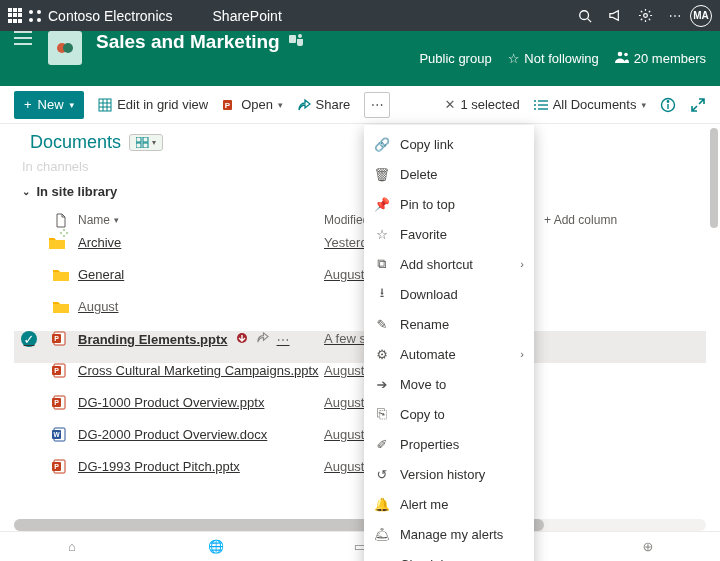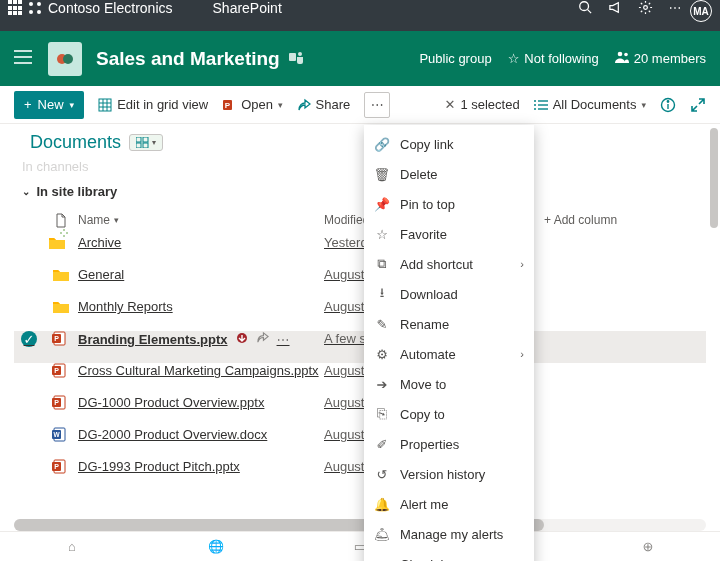--- a/index.html
+++ b/index.html
@@ -1,27 +1,27 @@
 <!DOCTYPE html>
 <html><head>
 <meta charset="utf-8">
 <style>
   * { box-sizing: border-box; margin: 0; padding: 0; font-family: "Segoe UI", Arial, sans-serif; }
   body { width: 720px; height: 561px; overflow: hidden; position: relative; background: #fff; font-size: 13px; color: #323130; }
 
-  .suite-bar { height: 31px; background: #333a40; color: #fff; display: flex; align-items: flex-start; padding: 0 8px; }
+  .suite-bar { height: 31px; background: #333a40; color: #fff; display: flex; align-items: center; padding: 0 8px; }
   .waffle { width:16px; height:16px; display:inline-flex; flex-wrap:wrap; gap:1px; }
   .waffle span{width:4px;height:4px;background:#fff;}
   .brand { display:flex; align-items:center; gap:6px; margin-left:4px; font-size:14px; }
   .brand-app { margin-left:40px; font-size:14px; }
   .suite-spacer{flex:1;}
   .suite-icon{width:30px;display:flex;justify-content:center;color:#fff;}
   .avatar{width:22px;height:22px;border:1px solid #fff;border-radius:50%;display:flex;align-items:center;justify-content:center;font-size:10px;font-weight:bold;}
 
-  .site-header { height:55px; background:#04795c; color:#fff; display:flex; align-items:center; padding:0 14px; }
+  .site-header { height:55px; background:#04795c; color:#fff; display:flex; padding:0 14px; }
   .hamburger{width:20px;margin-right:14px;}
   .site-logo{width:34px;height:34px;background:#c7e8df;border-radius:3px;display:flex;align-items:center;justify-content:center;margin-right:14px;}
   .site-title{font-size:19px;font-weight:600;}
   .teams-ico{margin-left:8px;opacity:.9;}
   .hdr-spacer{flex:1;}
   .hdr-item{display:flex;align-items:center;gap:5px;margin-left:16px;font-size:13px;}
 
   .cmd-bar{height:38px;border-bottom:1px solid #edebe9;display:flex;align-items:center;padding:0 14px;gap:14px;}
   .new-btn{background:#038387;color:#fff;height:28px;border-radius:2px;display:flex;align-items:center;padding:0 10px;gap:6px;font-size:13px;}
   .cmd-item{display:flex;align-items:center;gap:5px;color:#323130;font-size:13px;}
@@ -293,23 +293,20 @@
   </div>
 
   <div class="row">
     <div class="c-sel"></div>
     <div class="c-ico">
         <svg class="fico" viewBox="0 0 18 15">
           <path fill="#ffca28" d="M1 3h5l2 2h9v9H1z"></path>
           <path fill="#ffb300" d="M1 3h5l2 2H1z"></path>
         </svg>
       </div>
-    <div class="rname">
-        <span>Monthly Reports</span>
-      </div>
     <div class="rmod">August</div>
     <div class="rby"></div>
   </div>
 
   <div class="row sel">
     <div class="c-sel" style="display:flex;justify-content:center;">
         <div class="check">✓</div>
       </div>
     <div class="c-ico">
         <svg class="fico" viewBox="0 0 18 15">

